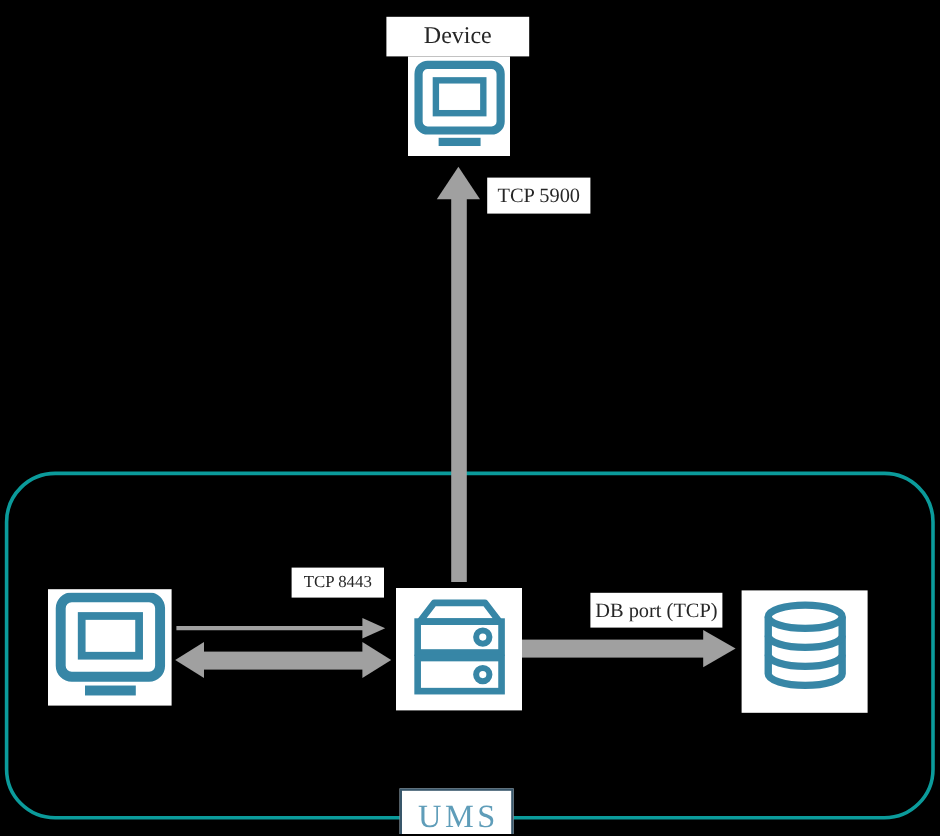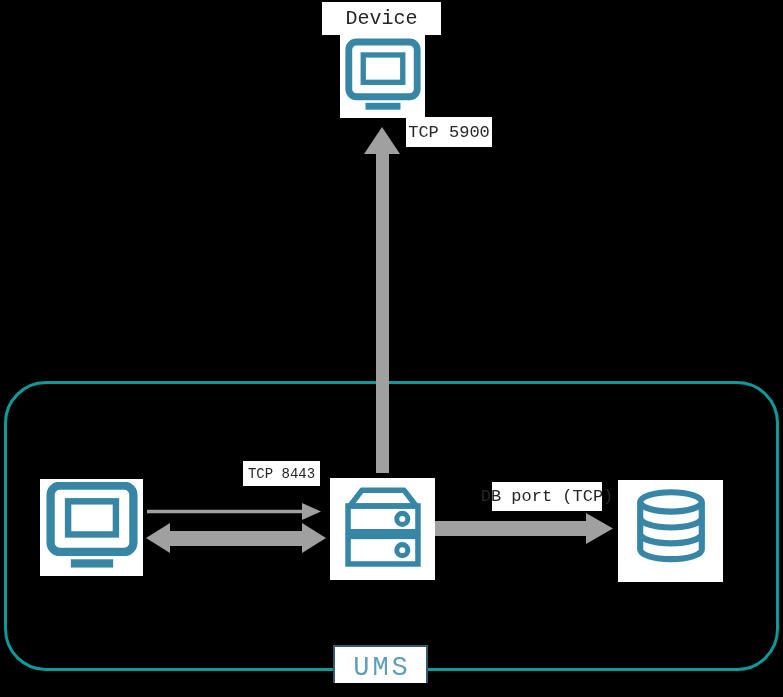--- a/index.html
+++ b/index.html
@@ -5,37 +5,38 @@
   html, body {
     margin: 0;
     padding: 0;
     background: #000000;
   }
   .stage {
     position: relative;
     width: 783px;
     height: 683px;
     background: var(--background, #000);
-    font-family: Liberation Mono, monospace;
+    font-family: Liberation Serif, serif;
     overflow: hidden;
+    margin-top: 12px;
   }
   
   .label {
     position: absolute;
     background: var(--label-bg, #fff);
     color: var(--label-text, #222);
     display: flex;
     align-items: center;
     justify-content: center;
     font-size: 17px;
     white-space: nowrap;
     box-sizing: border-box;
   }
   .device-label { left: 322px; top: 2px;  width: 119px; height: 33px; font-size: 20px; }
-  .tcp5900-label { left: 406px; top: 117px; width: 86px;  height: 30px; }
+  .tcp5900-label { left: 406px; top: 136px; width: 86px;  height: 30px; }
   .tcp8443-label { left: 243px; top: 461px; width: 77px;  height: 25px; font-size: 14px; }
   .dbport-label  { left: 492px; top: 482px; width: 110px; height: 29px; text-align: center; }
 
   
   .icon-box {
     position: absolute;
     background: #ffffff;
     display: flex;
     align-items: center;
     justify-content: center;

